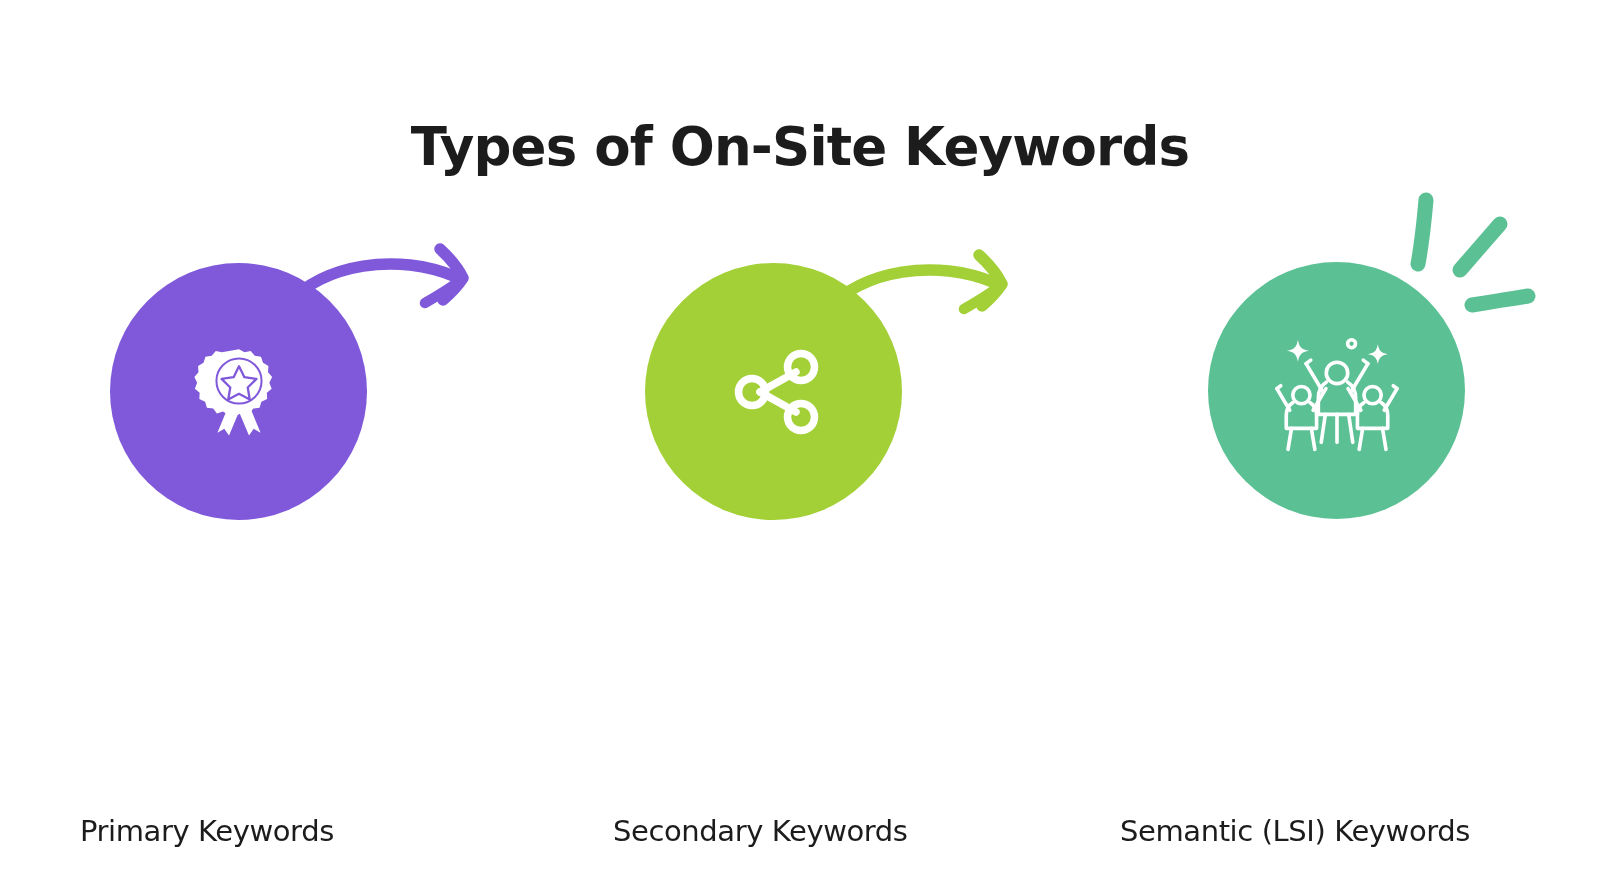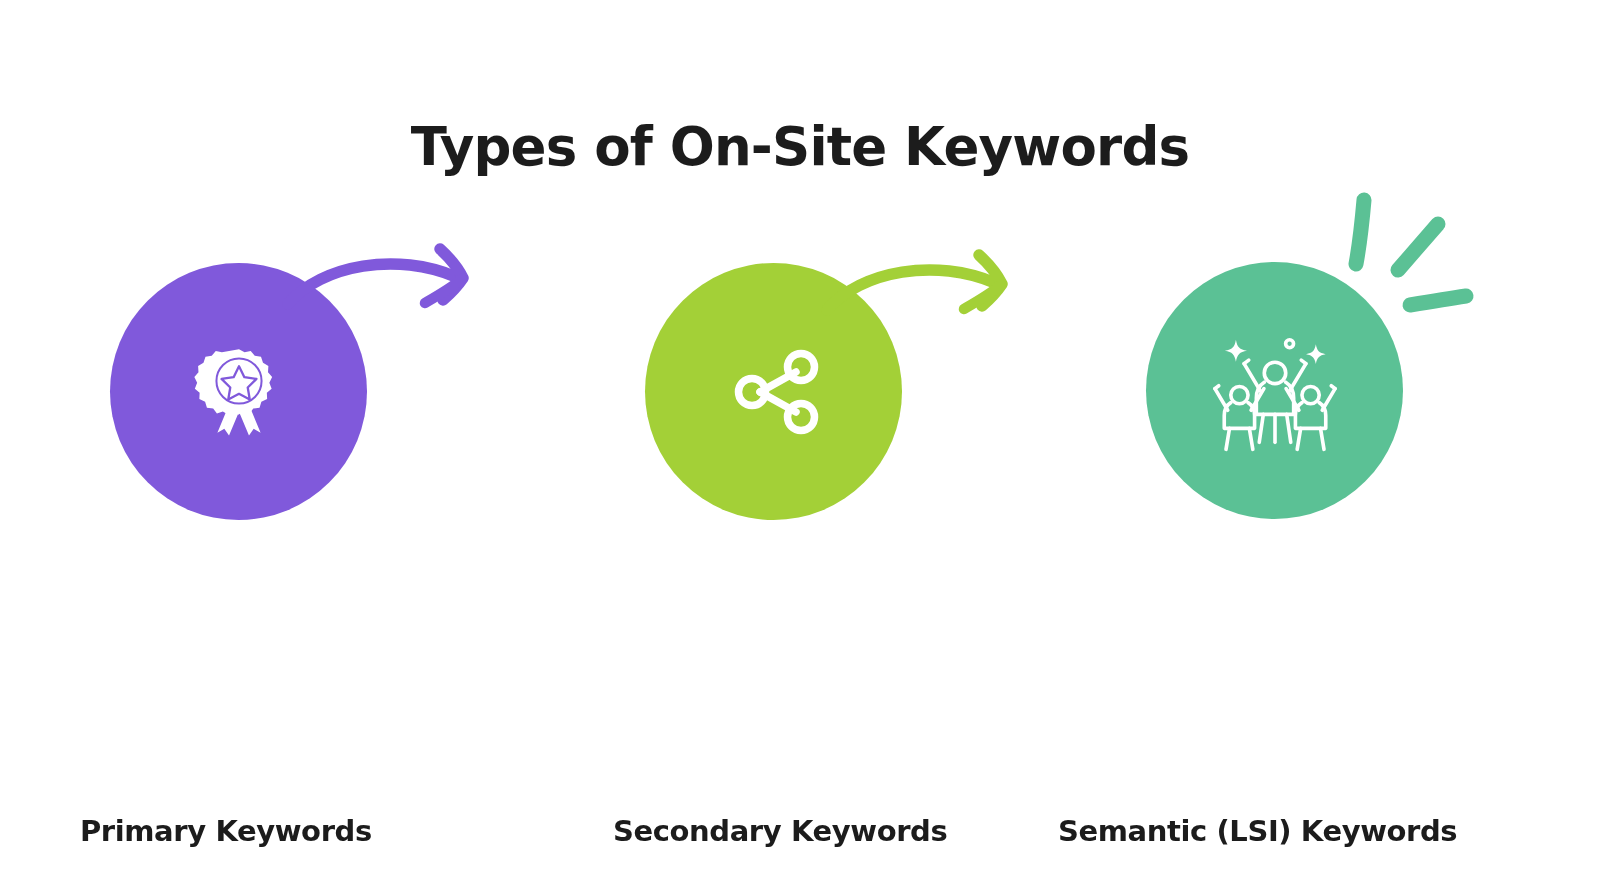--- a/index.html
+++ b/index.html
@@ -47,21 +47,21 @@
     height: 872px;
   }
 
   .column {
     position: absolute;
     top: 258px;
     width: 520px;
   }
   .column.col-0 { left: -12px; }
   .column.col-1 { left:  523px; }
-  .column.col-2 { left: 1010px; }
+  .column.col-2 { left: 1072px; }
 
   .circle-wrap {
     position: relative;
     width: 520px;
     height: 270px;
   }
 
   .circle {
     position: absolute;
     top: 5px;
@@ -104,21 +104,21 @@
     height: 160px;
     pointer-events: none;
   }
 
   
   .col-heading {
     position: absolute;
     top: 556px;
     font-family: "DejaVu Sans", "Liberation Sans", sans-serif;
     font-size: 29px;
-    font-weight: 700;
+    font-weight: 400;
     letter-spacing: -0.4px;
     color: #1c1c1c;
     white-space: nowrap;
   }
   .col-0 .col-heading { left: 92px; }
   .col-1 .col-heading { left: 90px; }
   .col-2 .col-heading { left: 48px; }
 
   .col-list {
     position: absolute;

